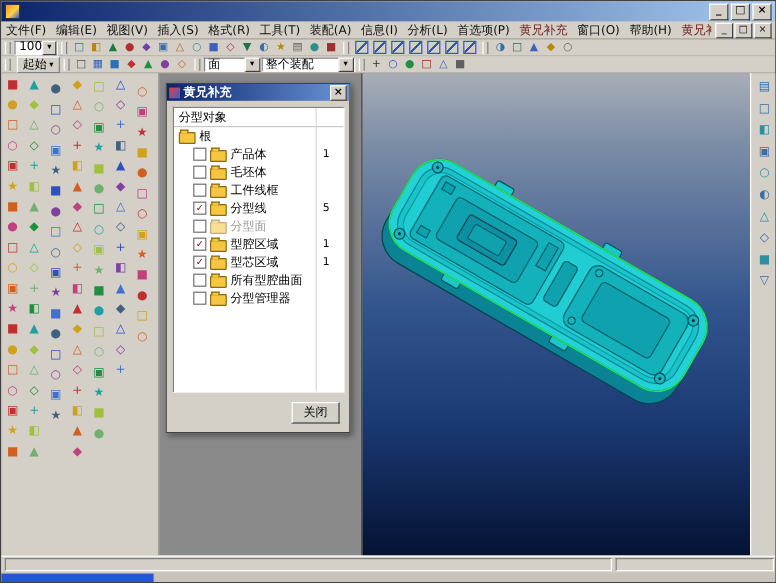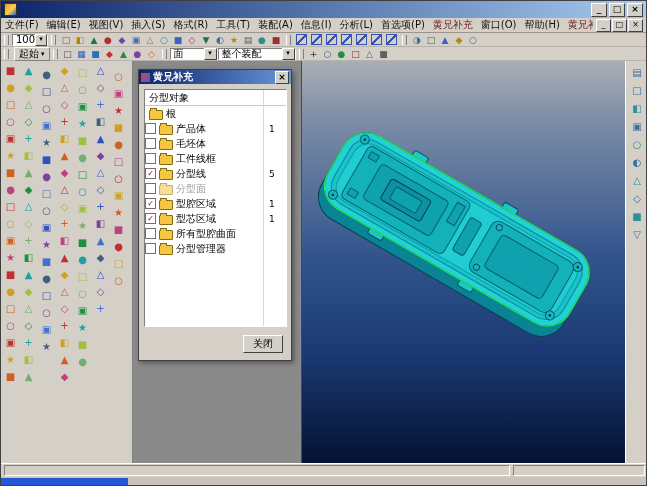--- a/index.html
+++ b/index.html
@@ -83,21 +83,21 @@
     align-items:center;gap:3px;color:#fff;font-size:10px;font-weight:bold;padding:0 2px;}
   .dicon{width:9px;height:9px;background:linear-gradient(135deg,#e04040,#4060d0);flex:none;}
   .dtitle .dclose{margin-left:auto;width:12px;height:11px;background:#d4d0c8;color:#000;
     border:1px solid;border-color:#fff #404040 #404040 #fff;font-size:9px;line-height:10px;
     text-align:center;font-weight:bold;}
   .tree{position:absolute;left:5px;top:19px;width:143px;height:238px;background:#fff;
     border:1px solid;border-color:#808080 #fff #fff #808080;box-sizing:border-box;overflow:hidden;}
   .vline{position:absolute;top:0;bottom:0;right:22px;width:1px;background:#d8d8d8;}
   .theader{height:15px;border-bottom:1px solid #c8c8c8;font-size:10px;display:flex;
     align-items:center;padding-left:4px;}
-  .trow{height:15px;display:flex;align-items:center;gap:3px;padding-left:0;font-size:10px;}
+  .trow{height:15px;display:flex;align-items:center;gap:3px;padding-left:16px;font-size:10px;}
   .trow.root{padding-left:4px;}
   .cb{width:9px;height:9px;border:1px solid #707070;background:#fff;font-size:8px;
     line-height:9px;text-align:center;color:#a00000;flex:none;box-sizing:content-box;}
   .folder{width:12px;height:8px;background:#f5c642;border:1px solid #8a6a10;border-radius:1px;
     position:relative;flex:none;margin-top:2px;}
   .folder::before{content:'';position:absolute;top:-3px;left:0;width:5px;height:2px;
     background:#f5c642;border:1px solid #8a6a10;border-bottom:none;}
   .lab{flex:1;white-space:nowrap;overflow:hidden;}
   .trow.disabled .lab{color:#9a9a9a;}
   .trow.disabled .folder{opacity:.55;}

